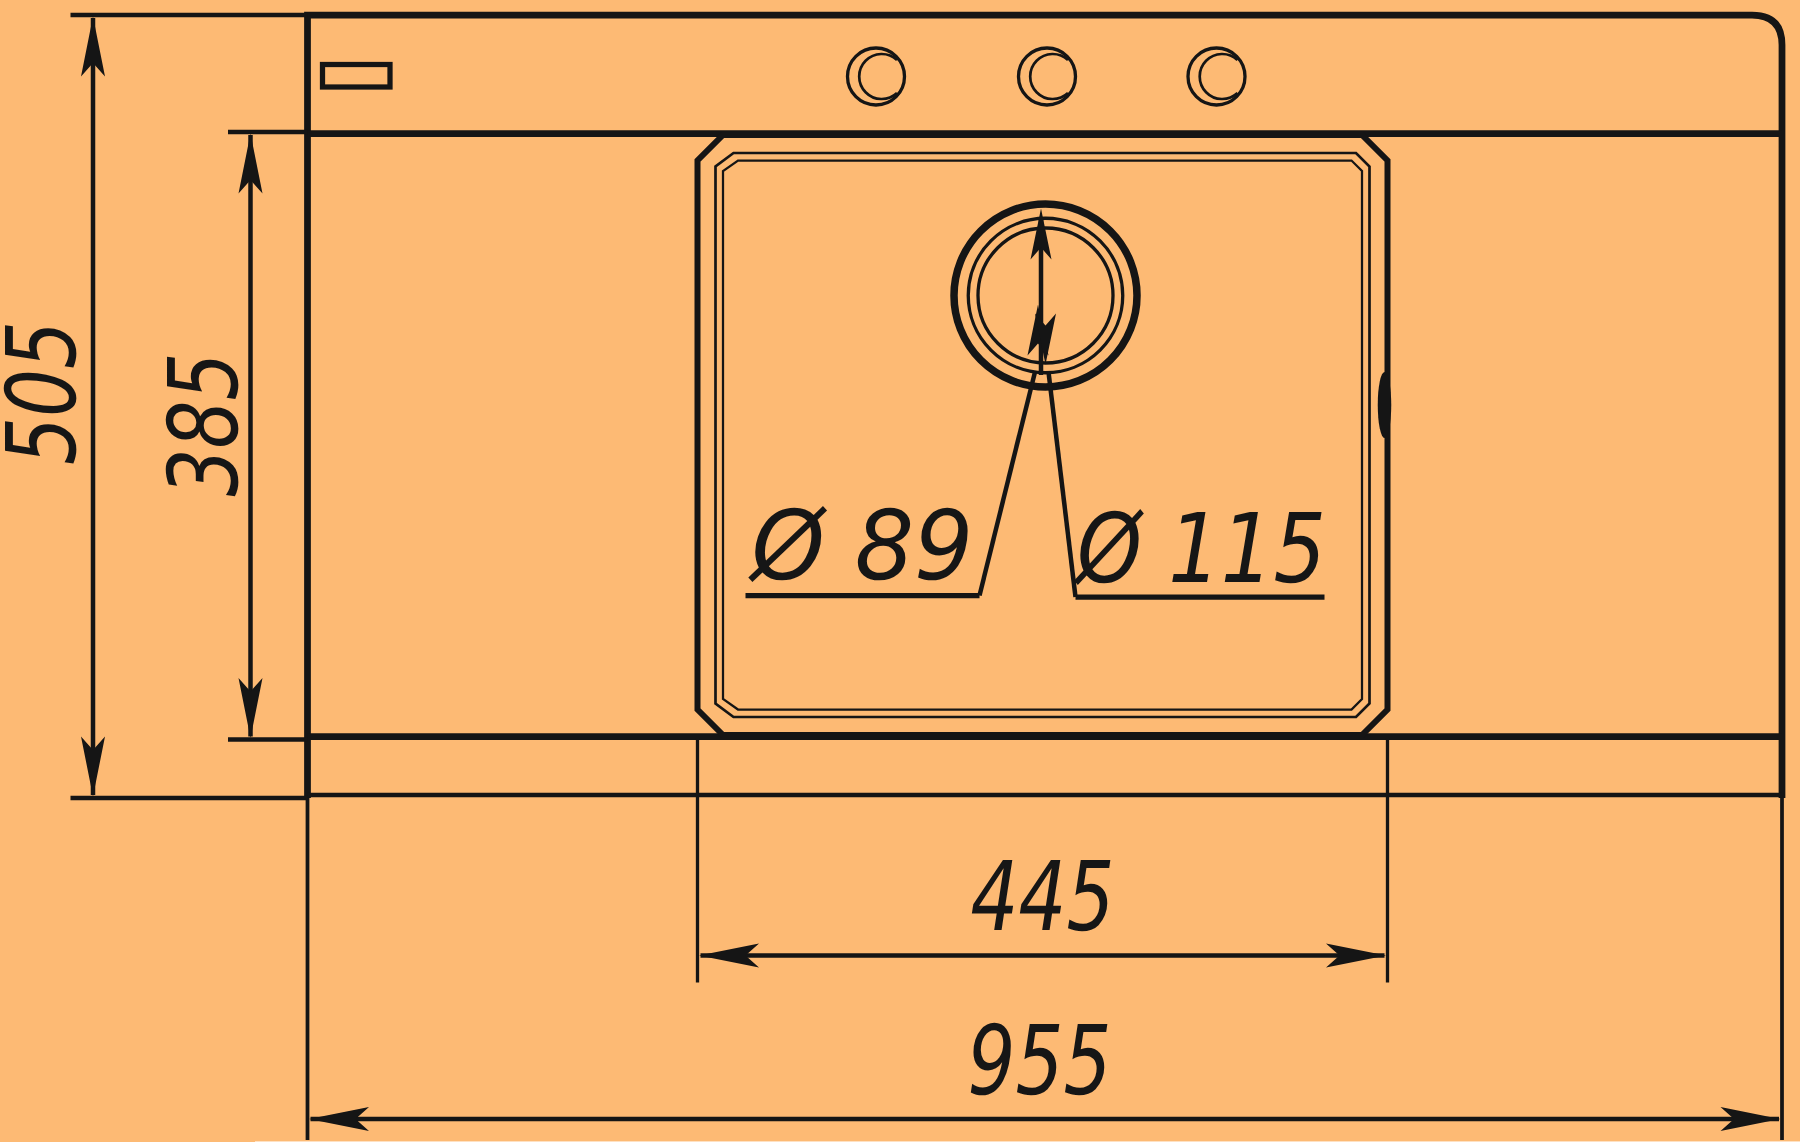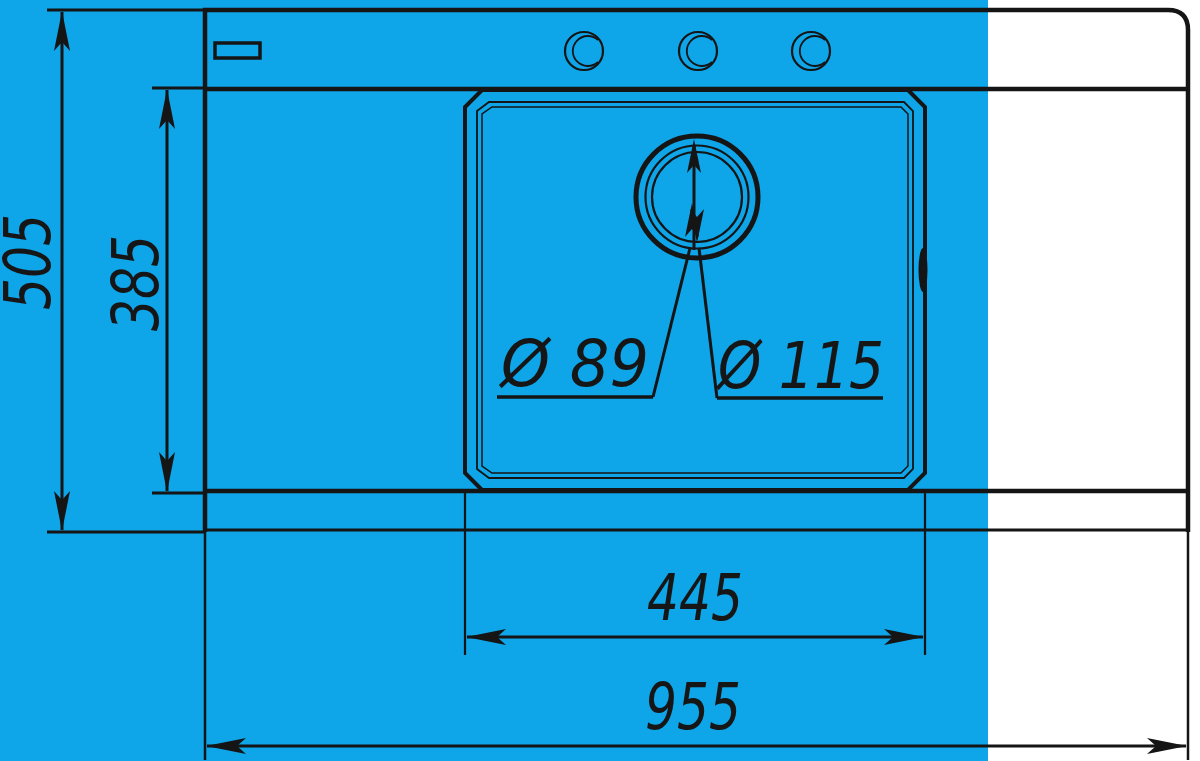--- a/index.html
+++ b/index.html
@@ -6,23 +6,23 @@
     margin: 0;
     padding: 0;
     width: 1200px;
     height: 761px;
     background: #ffffff;
     overflow: hidden;
     font-family: "DejaVu Sans", sans-serif;
   }
   .drawing-wrap {
     position: relative;
-    width: 988px;
+    width: 1200px;
     height: 761px;
-    background: #0ea5e9;
+    background: #fdba74;
   }
   svg { display: block; }
   
   .ln  { fill: none; stroke: #151515; stroke-linecap: butt; stroke-linejoin: miter; }
   .w5  { stroke-width: 5; }
   .w45 { stroke-width: 4.5; }
   .w4  { stroke-width: 4; }
   .w35 { stroke-width: 3.5; }
   .w3  { stroke-width: 3; }
   .w25 { stroke-width: 2.5; }

